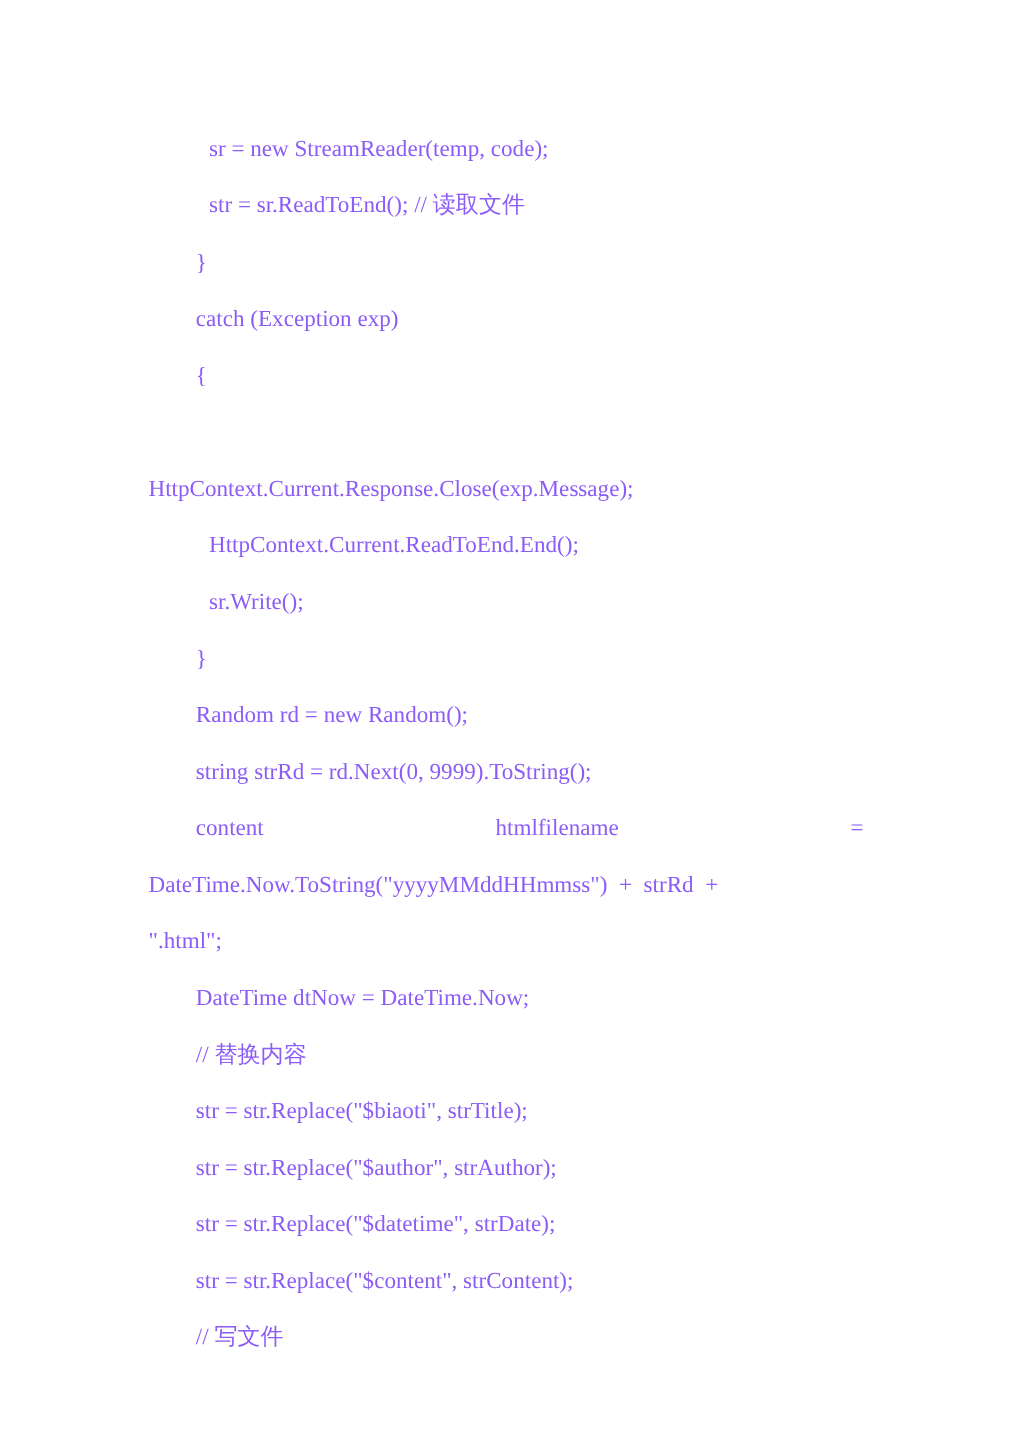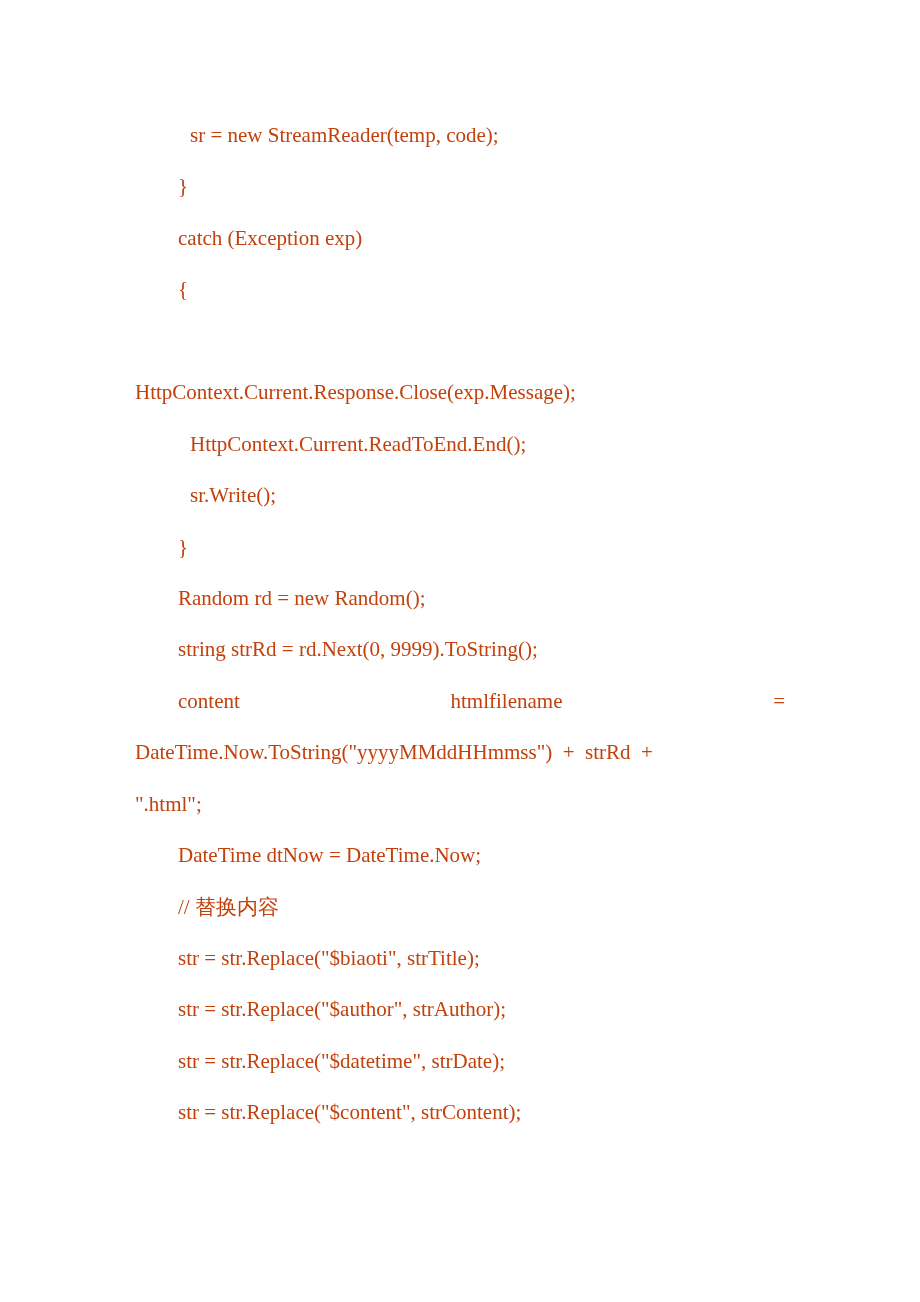--- a/index.html
+++ b/index.html
@@ -8,21 +8,21 @@
     background: #ffffff;
     width: 920px;
   }
   .page {
     box-sizing: border-box;
     width: 920px;
     min-height: 1302px;
     padding: 110px 135px 60px 135px;
     font-family: "SimSun", "NSimSun", "Songti SC", serif;
     font-size: 21px;
-    color: #c2410c;
+    color: #8b5cf6;
     line-height: 2.45;
   }
   .line {
     white-space: pre;
     margin: 0;
   }
   .justify {
     white-space: normal;
     text-align: justify;
     text-align-last: justify;
@@ -30,20 +30,21 @@
   }
   .ind1 { padding-left: 43px; }
   .ind2 { padding-left: 55px; }
 </style>
 </head>
 <body>
 
 <div class="page">
 
   <p class="line ind2">sr = new StreamReader(temp, code);</p>
+  <p class="line ind2">str = sr.ReadToEnd(); // 读取文件</p>
   <p class="line ind1">}</p>
   <p class="line ind1">catch (Exception exp)</p>
   <p class="line ind1">{</p>
   <p class="line"> </p>
   <p class="line">HttpContext.Current.Response.Close(exp.Message);</p>
   <p class="line ind2">HttpContext.Current.ReadToEnd.End();</p>
   <p class="line ind2">sr.Write();</p>
   <p class="line ind1">}</p>
   <p class="line ind1">Random rd = new Random();</p>
   <p class="line ind1">string strRd = rd.Next(0, 9999).ToString();</p>
@@ -55,14 +56,15 @@
   </p>
 
   <p class="line">DateTime.Now.ToString("yyyyMMddHHmmss")  +  strRd  +</p>
   <p class="line">".html";</p>
   <p class="line ind1">DateTime dtNow = DateTime.Now;</p>
   <p class="line ind1">// 替换内容</p>
   <p class="line ind1">str = str.Replace("$biaoti", strTitle);</p>
   <p class="line ind1">str = str.Replace("$author", strAuthor);</p>
   <p class="line ind1">str = str.Replace("$datetime", strDate);</p>
   <p class="line ind1">str = str.Replace("$content", strContent);</p>
+  <p class="line ind1">// 写文件</p>
 
 </div>
 
 </body></html>

